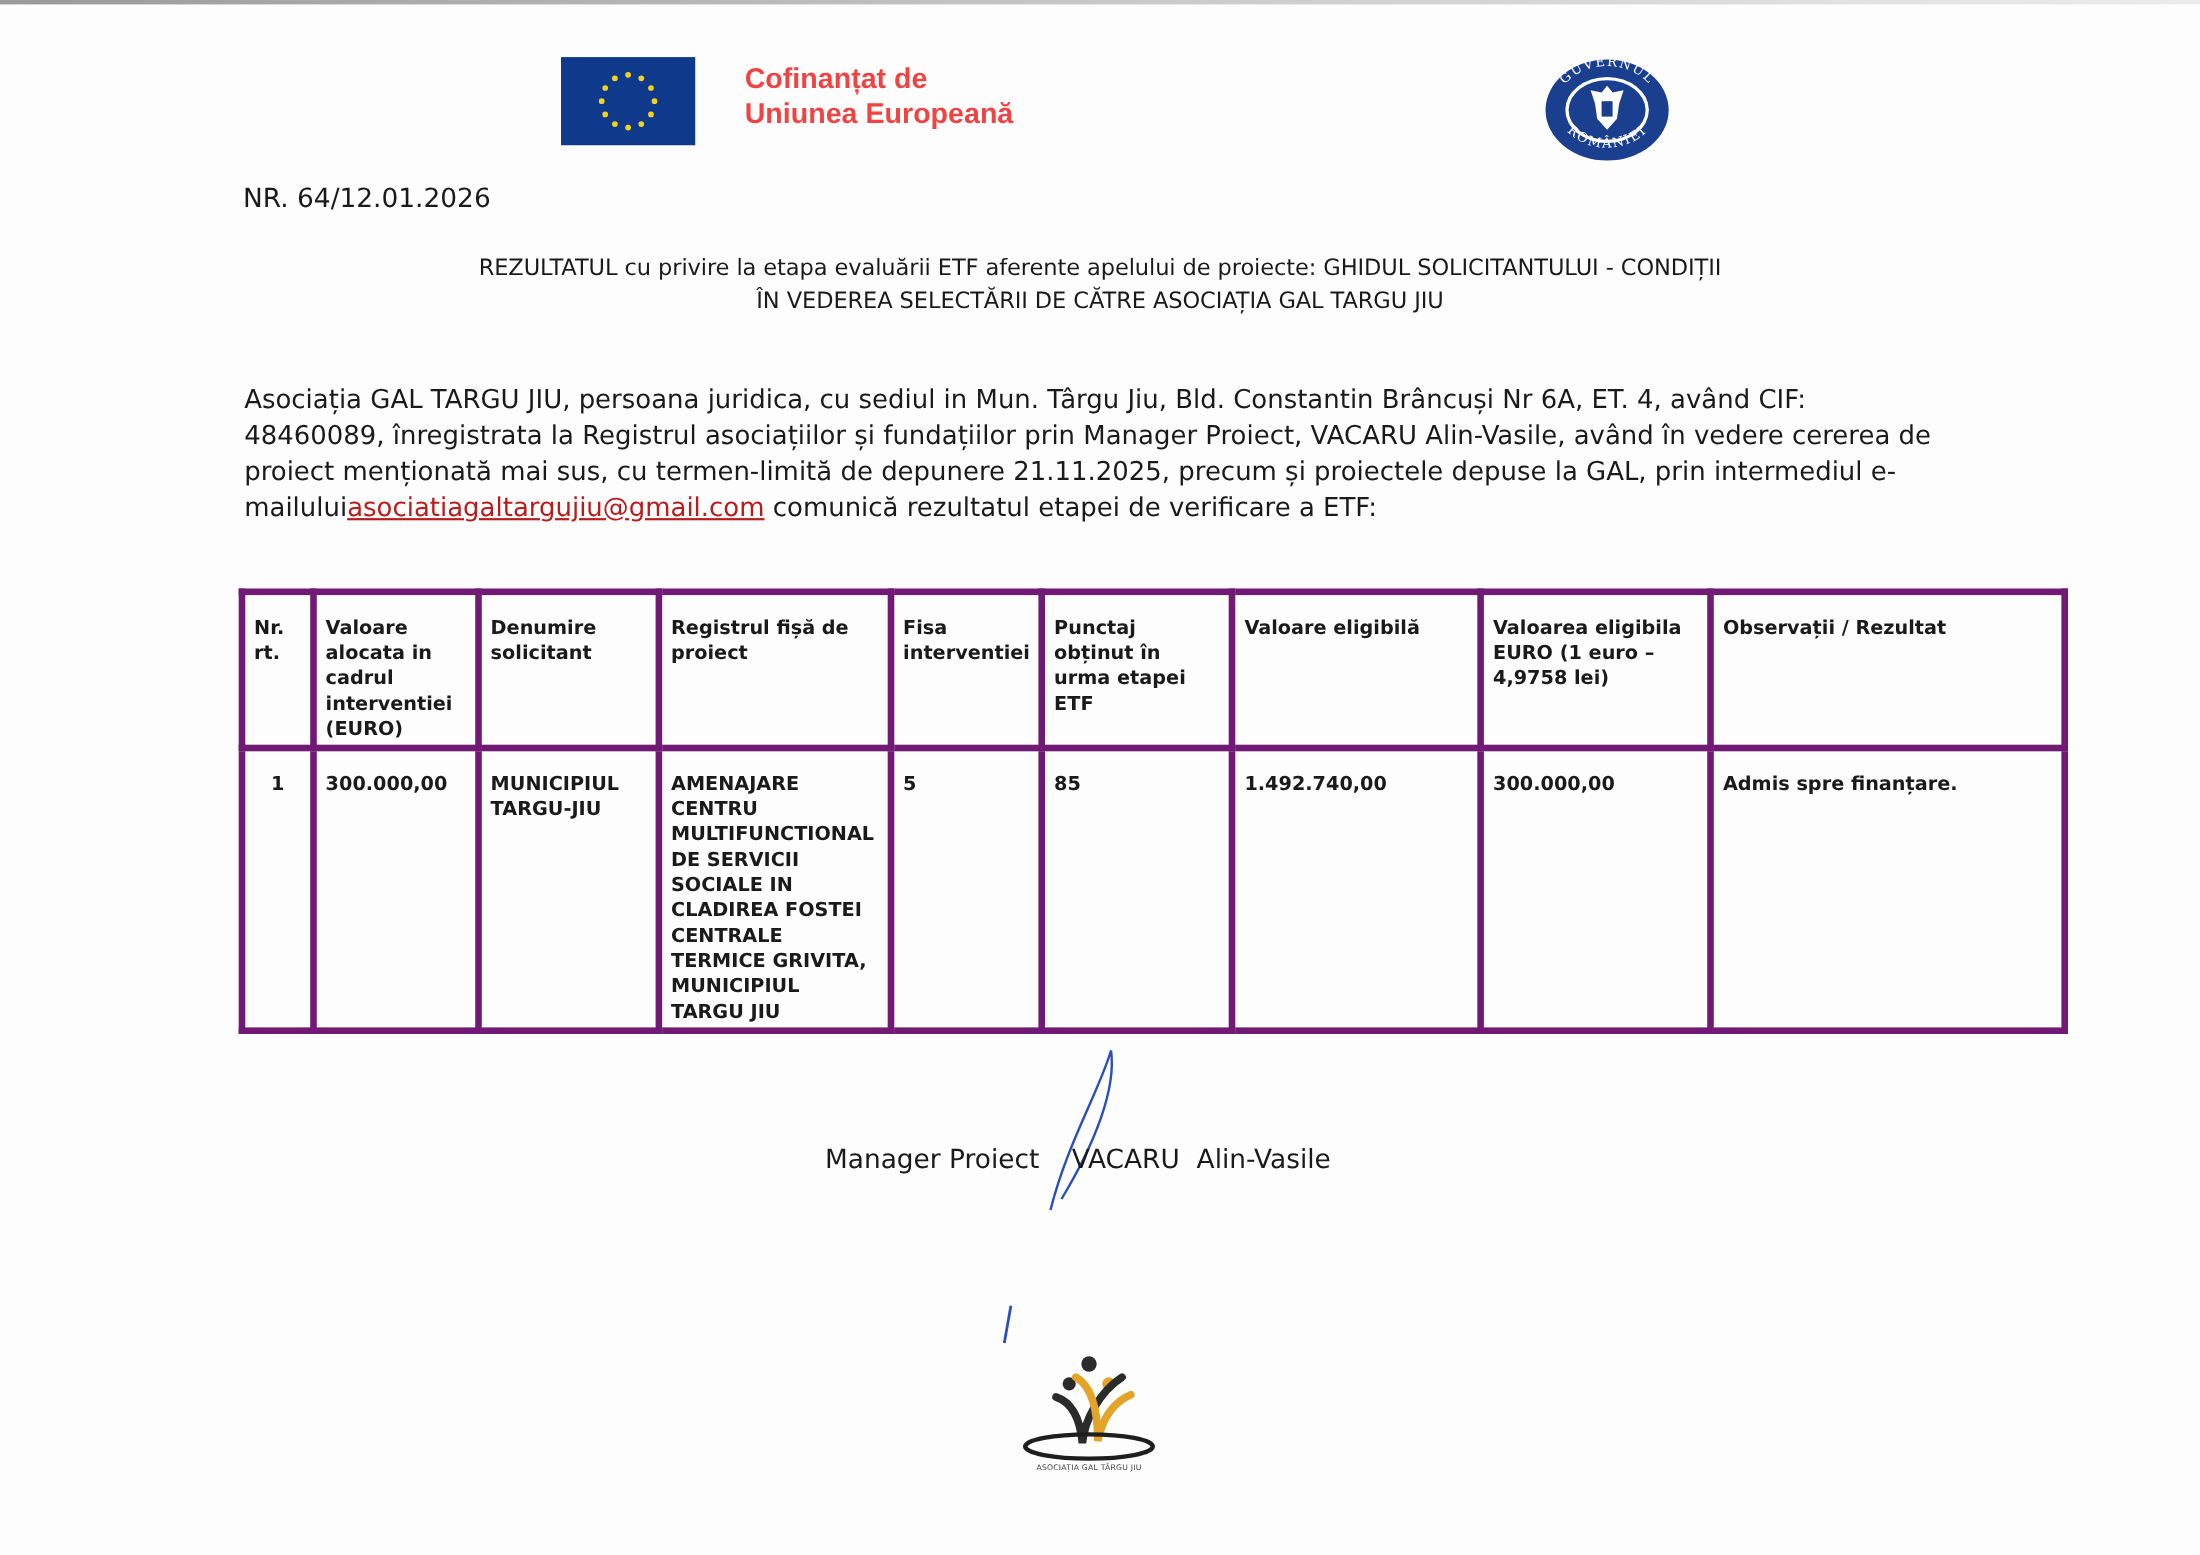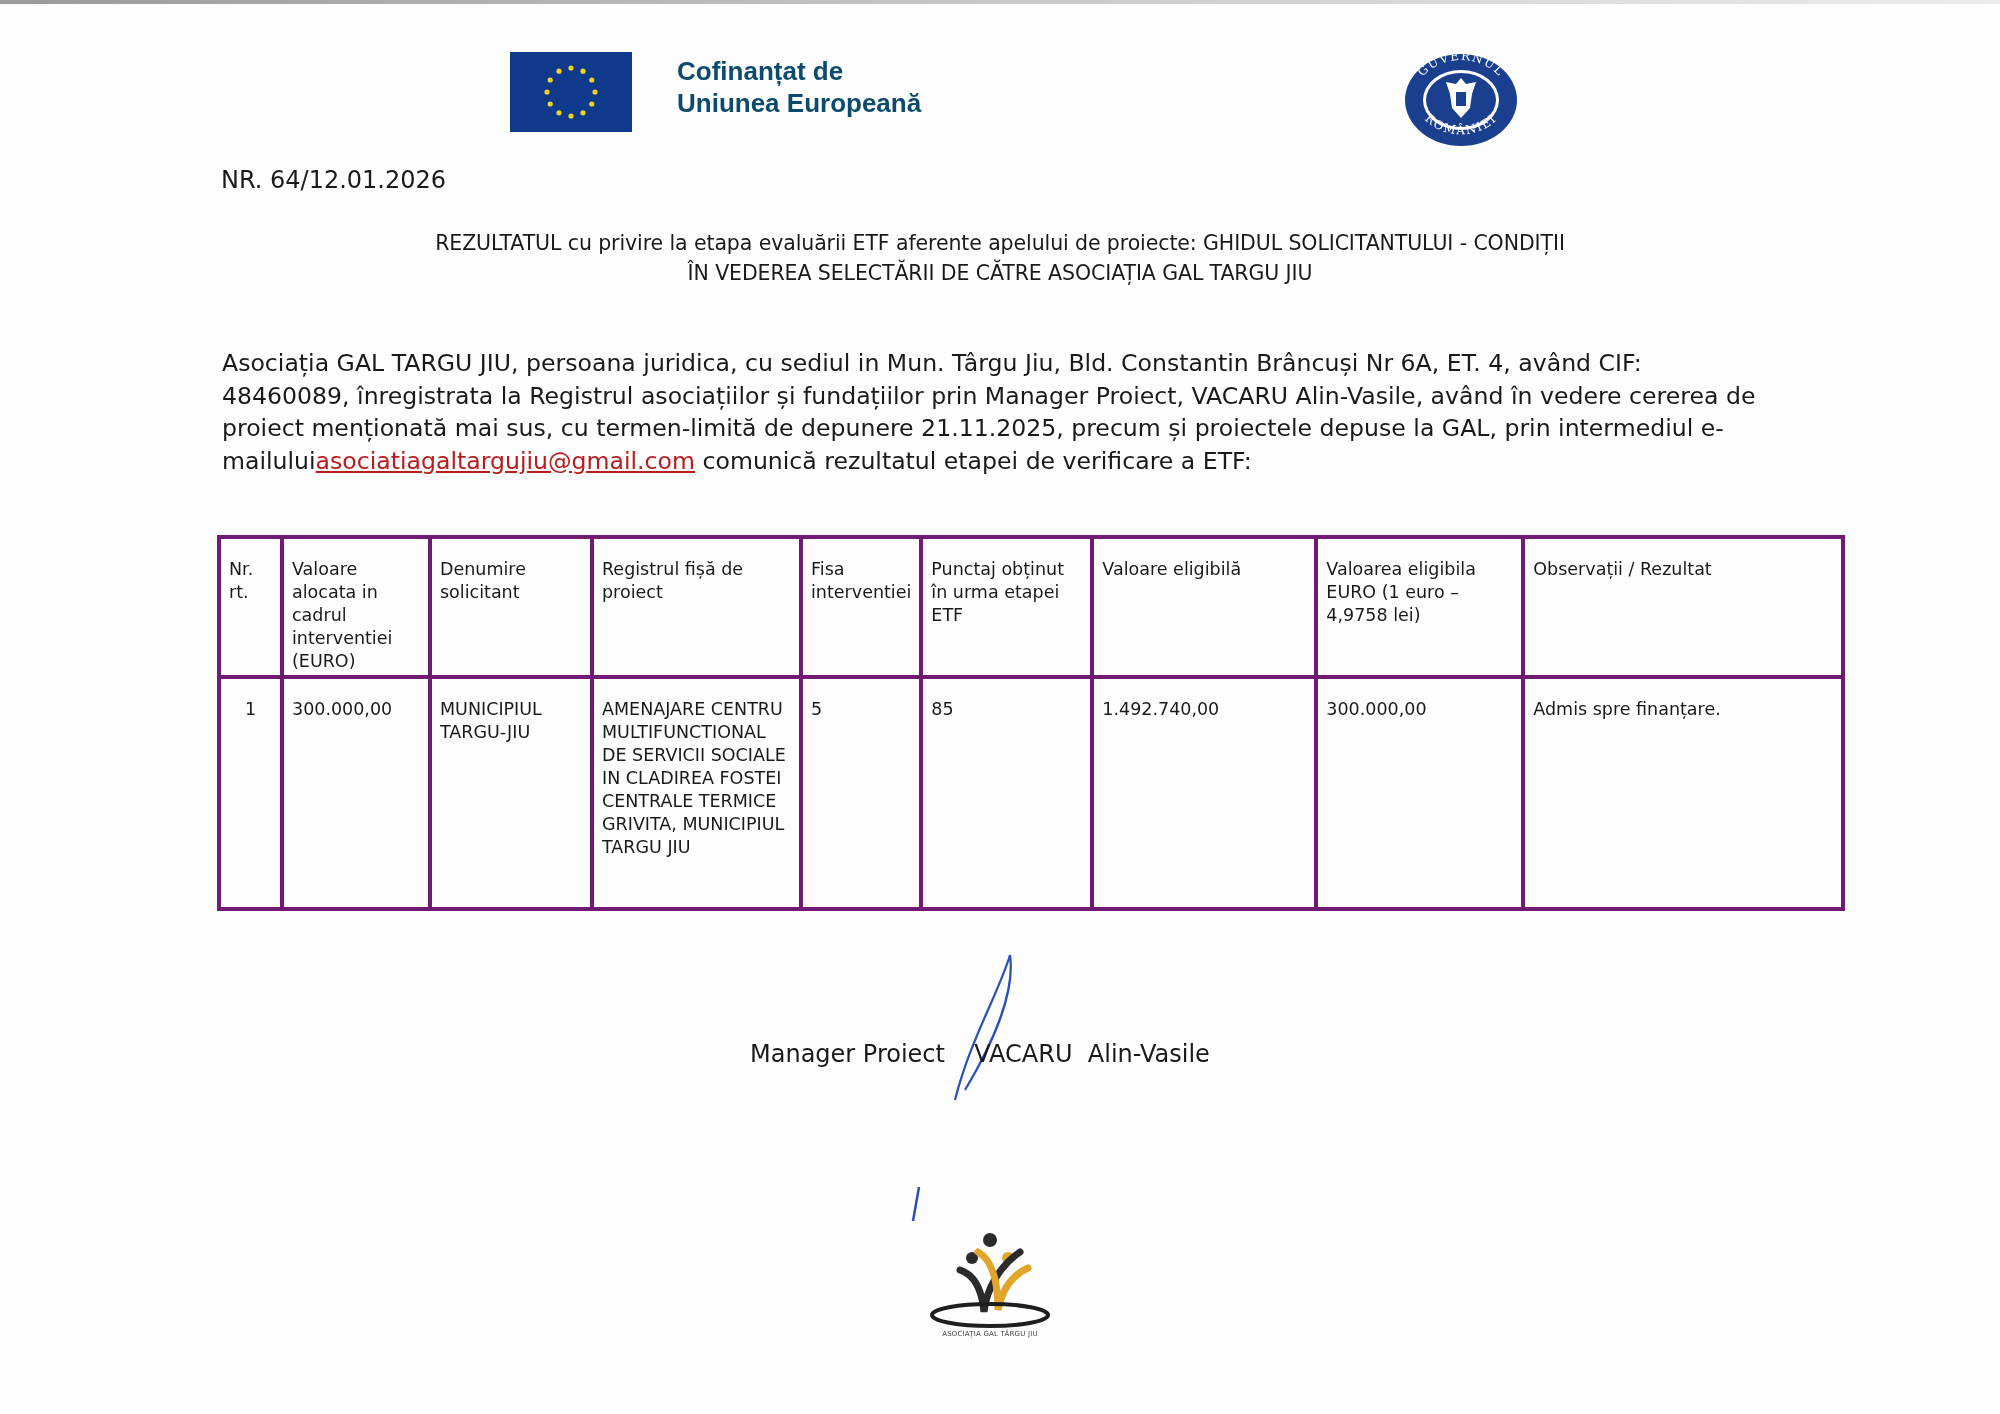--- a/index.html
+++ b/index.html
@@ -8,37 +8,37 @@
     background: #fdfdfd;
     font-family: "DejaVu Sans", sans-serif;
     color: #1a1a1a;
   }
   .scan-top { position: absolute; left: 0; top: 0; width: 2000px; height: 4px;
     background: linear-gradient(to right, #9a9a9a, #c8c8c8 50%, #ececec); }
 
   .eu-flag { position: absolute; left: 510px; top: 52px; width: 122px; height: 80px; background: #0f3a8c; }
   .eu-flag svg { display: block; }
   .eu-text { position: absolute; left: 677px; top: 55px; font-family: "Liberation Sans", sans-serif;
-    font-weight: bold; font-size: 26px; line-height: 32px; color: #0c4a6e; }
+    font-weight: bold; font-size: 26px; line-height: 32px; color: #ef4444; }
 
   .gov-seal { position: absolute; left: 1400px; top: 50px; width: 122px; height: 100px; }
 
   .doc-number { position: absolute; left: 221px; top: 166px; font-size: 24px; }
 
   .title { position: absolute; left: 210px; top: 228px; width: 1580px; text-align: center;
     font-weight: normal; font-size: 20.5px; line-height: 30px; letter-spacing: -0.1px; }
 
   .intro { position: absolute; left: 222px; top: 347px; width: 1540px;
     font-size: 23.6px; line-height: 32.5px; }
   .intro a { color: #b91c1c; text-decoration: underline; }
 
   table.results { position: absolute; left: 217px; top: 535px; border-collapse: collapse;
     font-size: 17.5px; line-height: 23px; }
-  table.results td, table.results th { border: 4px solid #701a75; vertical-align: top;
-    text-align: left; font-weight: normal; padding: 19px 8px 2px 8px; }
+  table.results td, table.results th { border: 6px solid #701a75; vertical-align: top;
+    text-align: left; font-weight: bold; padding: 19px 8px 2px 8px; }
   table.results thead tr { height: 112px; }
   table.results tbody tr { height: 232px; }
 
   .signature-block { position: absolute; left: 750px; top: 1040px; font-size: 24px; }
   .signature-scribble { position: absolute; left: 940px; top: 950px; width: 80px; height: 160px; }
 
   .pen-mark { position: absolute; left: 905px; top: 1185px; width: 20px; height: 40px; }
 
   .gal-logo { position: absolute; left: 920px; top: 1220px; width: 140px; height: 110px; }
   .gal-logo-text { position: absolute; left: 910px; top: 1330px; width: 160px; text-align: center;

